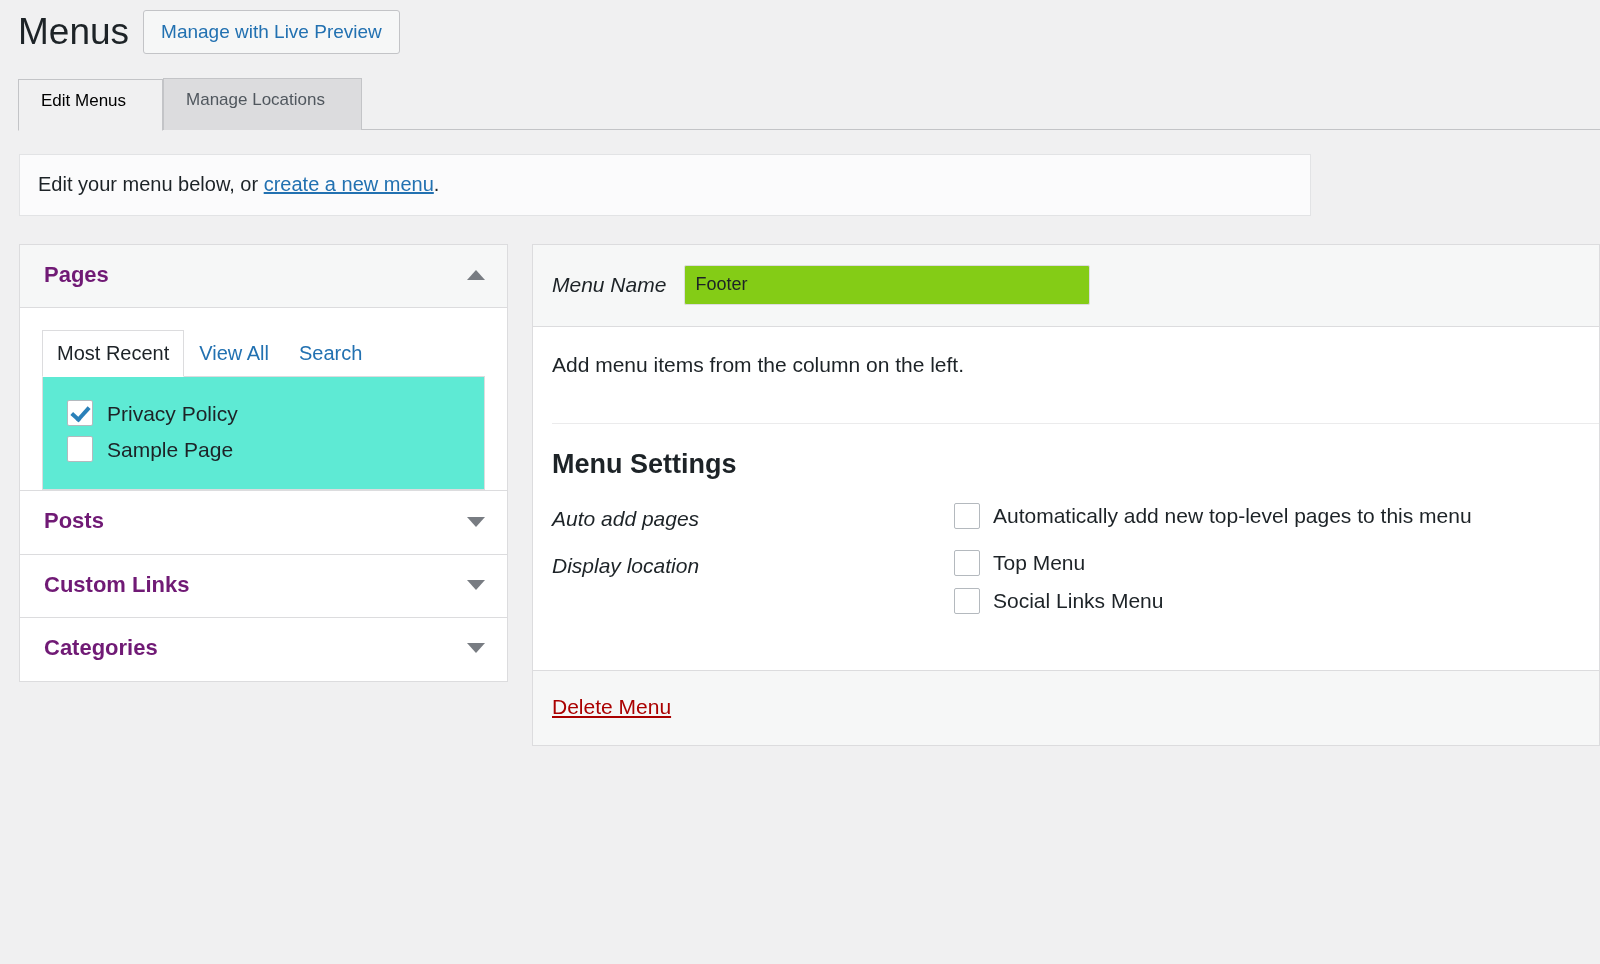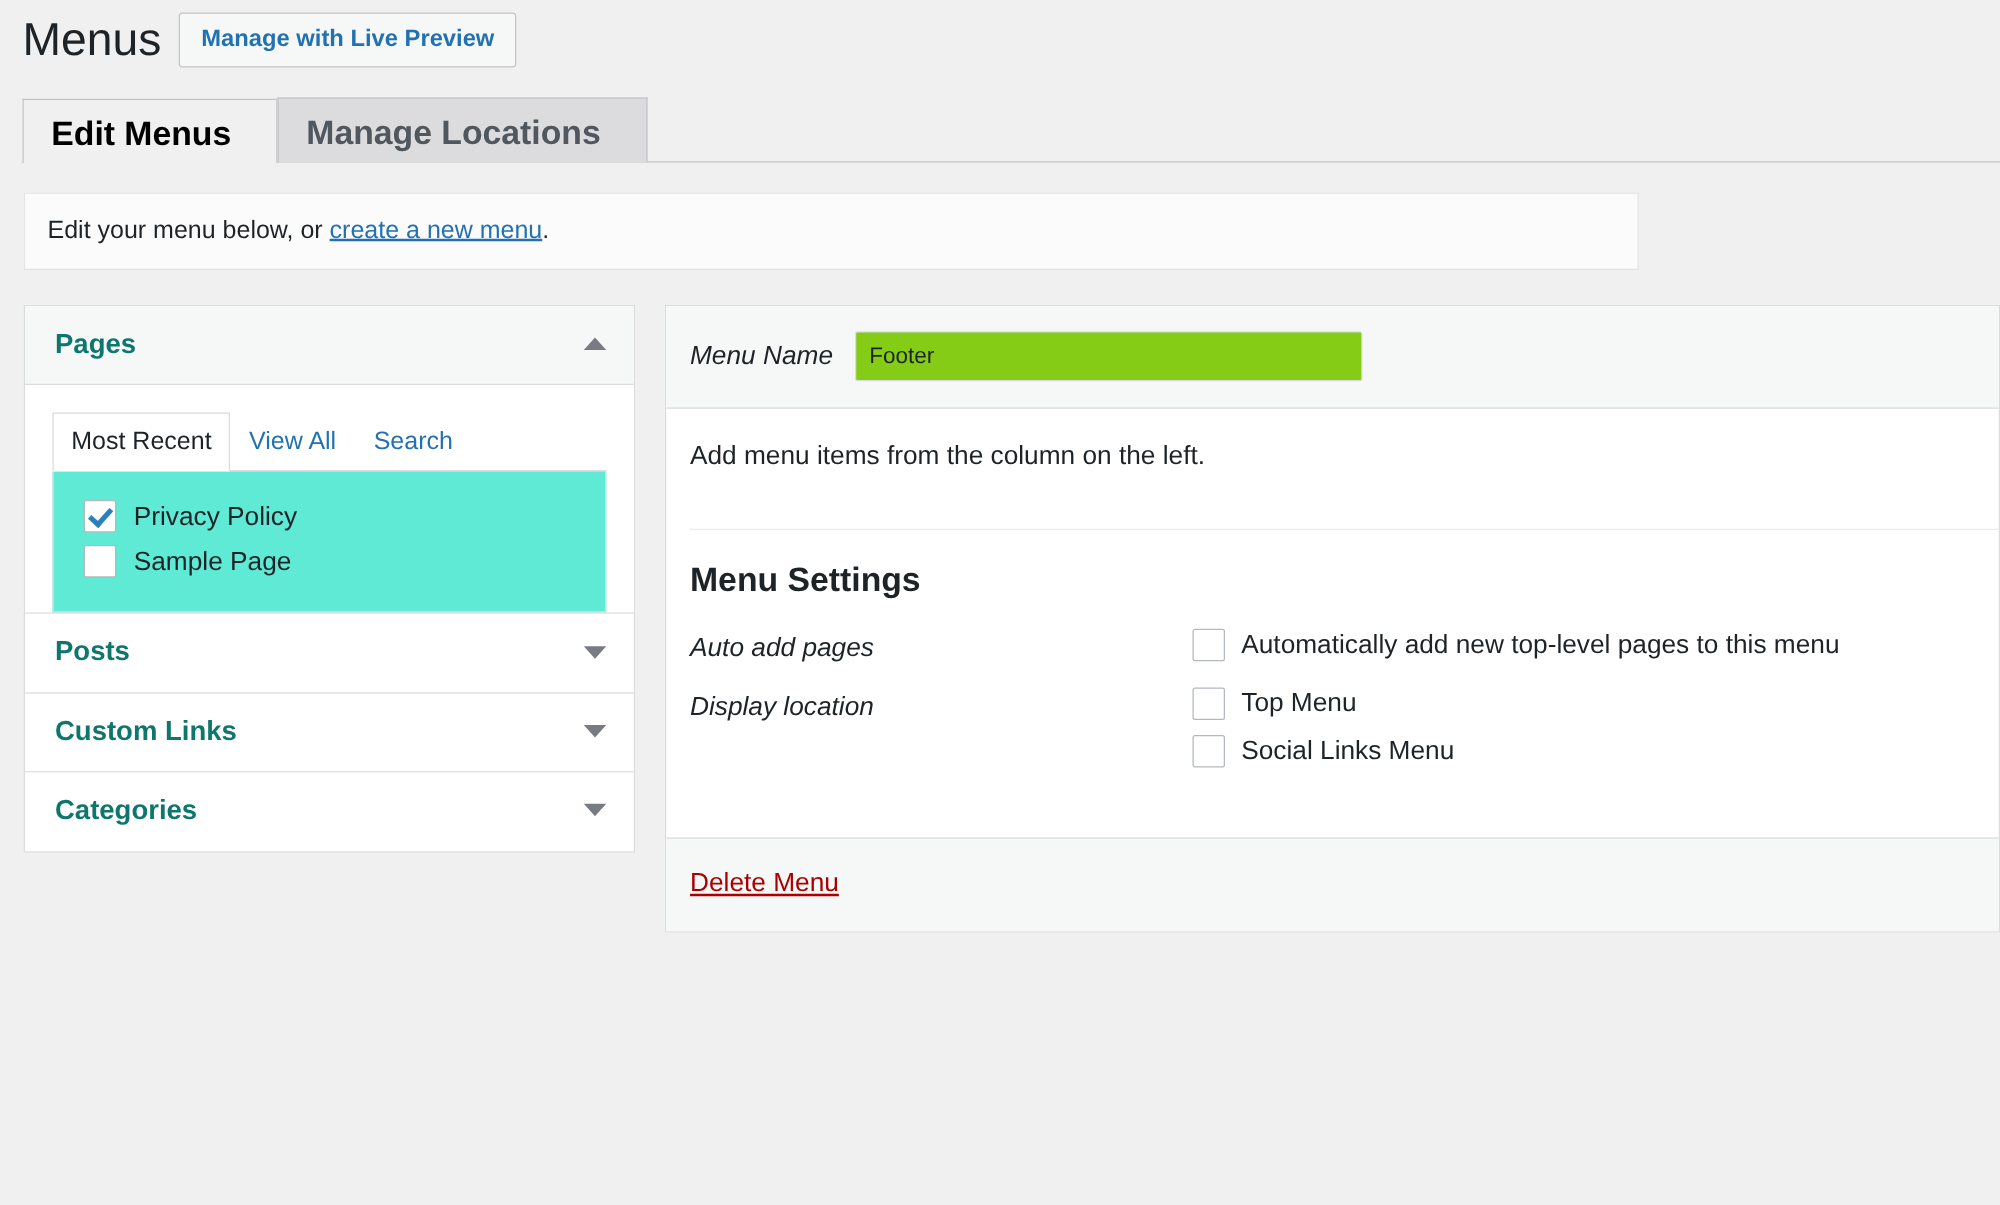--- a/index.html
+++ b/index.html
@@ -34,43 +34,43 @@
     margin: 0;
     padding: 0 14px 0 0;
   }
   .live-preview-btn {
     display: inline-block;
     background: #f6f7f7;
     border: 1px solid #c3c4c7;
     border-radius: 3px;
     color: #2271b1;
     font-size: 19px;
-    font-weight: bold;
+    font-weight: normal;
     line-height: 1;
     padding: 11px 17px 12px 17px;
     cursor: pointer;
     white-space: nowrap;
   }
 
   
   .nav-tabs {
     display: flex;
     align-items: flex-end;
     margin: 26px 0 0 18px;
     height: 52px;
     position: relative;
   }
   .nav-tab {
     display: block;
     border: 1px solid #c3c4c7;
     border-bottom: none;
     background: #dcdcde;
     color: #50575e;
-    font-size: 27px;
-    font-weight: bold;
+    font-size: 17px;
+    font-weight: normal;
     padding: 11px 36px 13px 22px;
     line-height: 1.2;
     cursor: pointer;
     box-sizing: border-box;
     height: 52px;
     white-space: nowrap;
   }
   .nav-tab.active {
     background: #f0f0f1;
     color: #000;
@@ -134,21 +134,21 @@
     padding: 17px 22px 19px 24px;
     cursor: pointer;
   }
   .accordion-header.collapsed {
     background: #fff;
     border-bottom: none;
   }
   .accordion-title {
     font-size: 22px;
     font-weight: bold;
-    color: #0f766e;
+    color: #701a75;
     line-height: 1.2;
   }
   .toggle-tri {
     width: 0;
     height: 0;
     border-left: 9px solid transparent;
     border-right: 9px solid transparent;
   }
   .toggle-tri.up {
     border-bottom: 10px solid #787c82;

